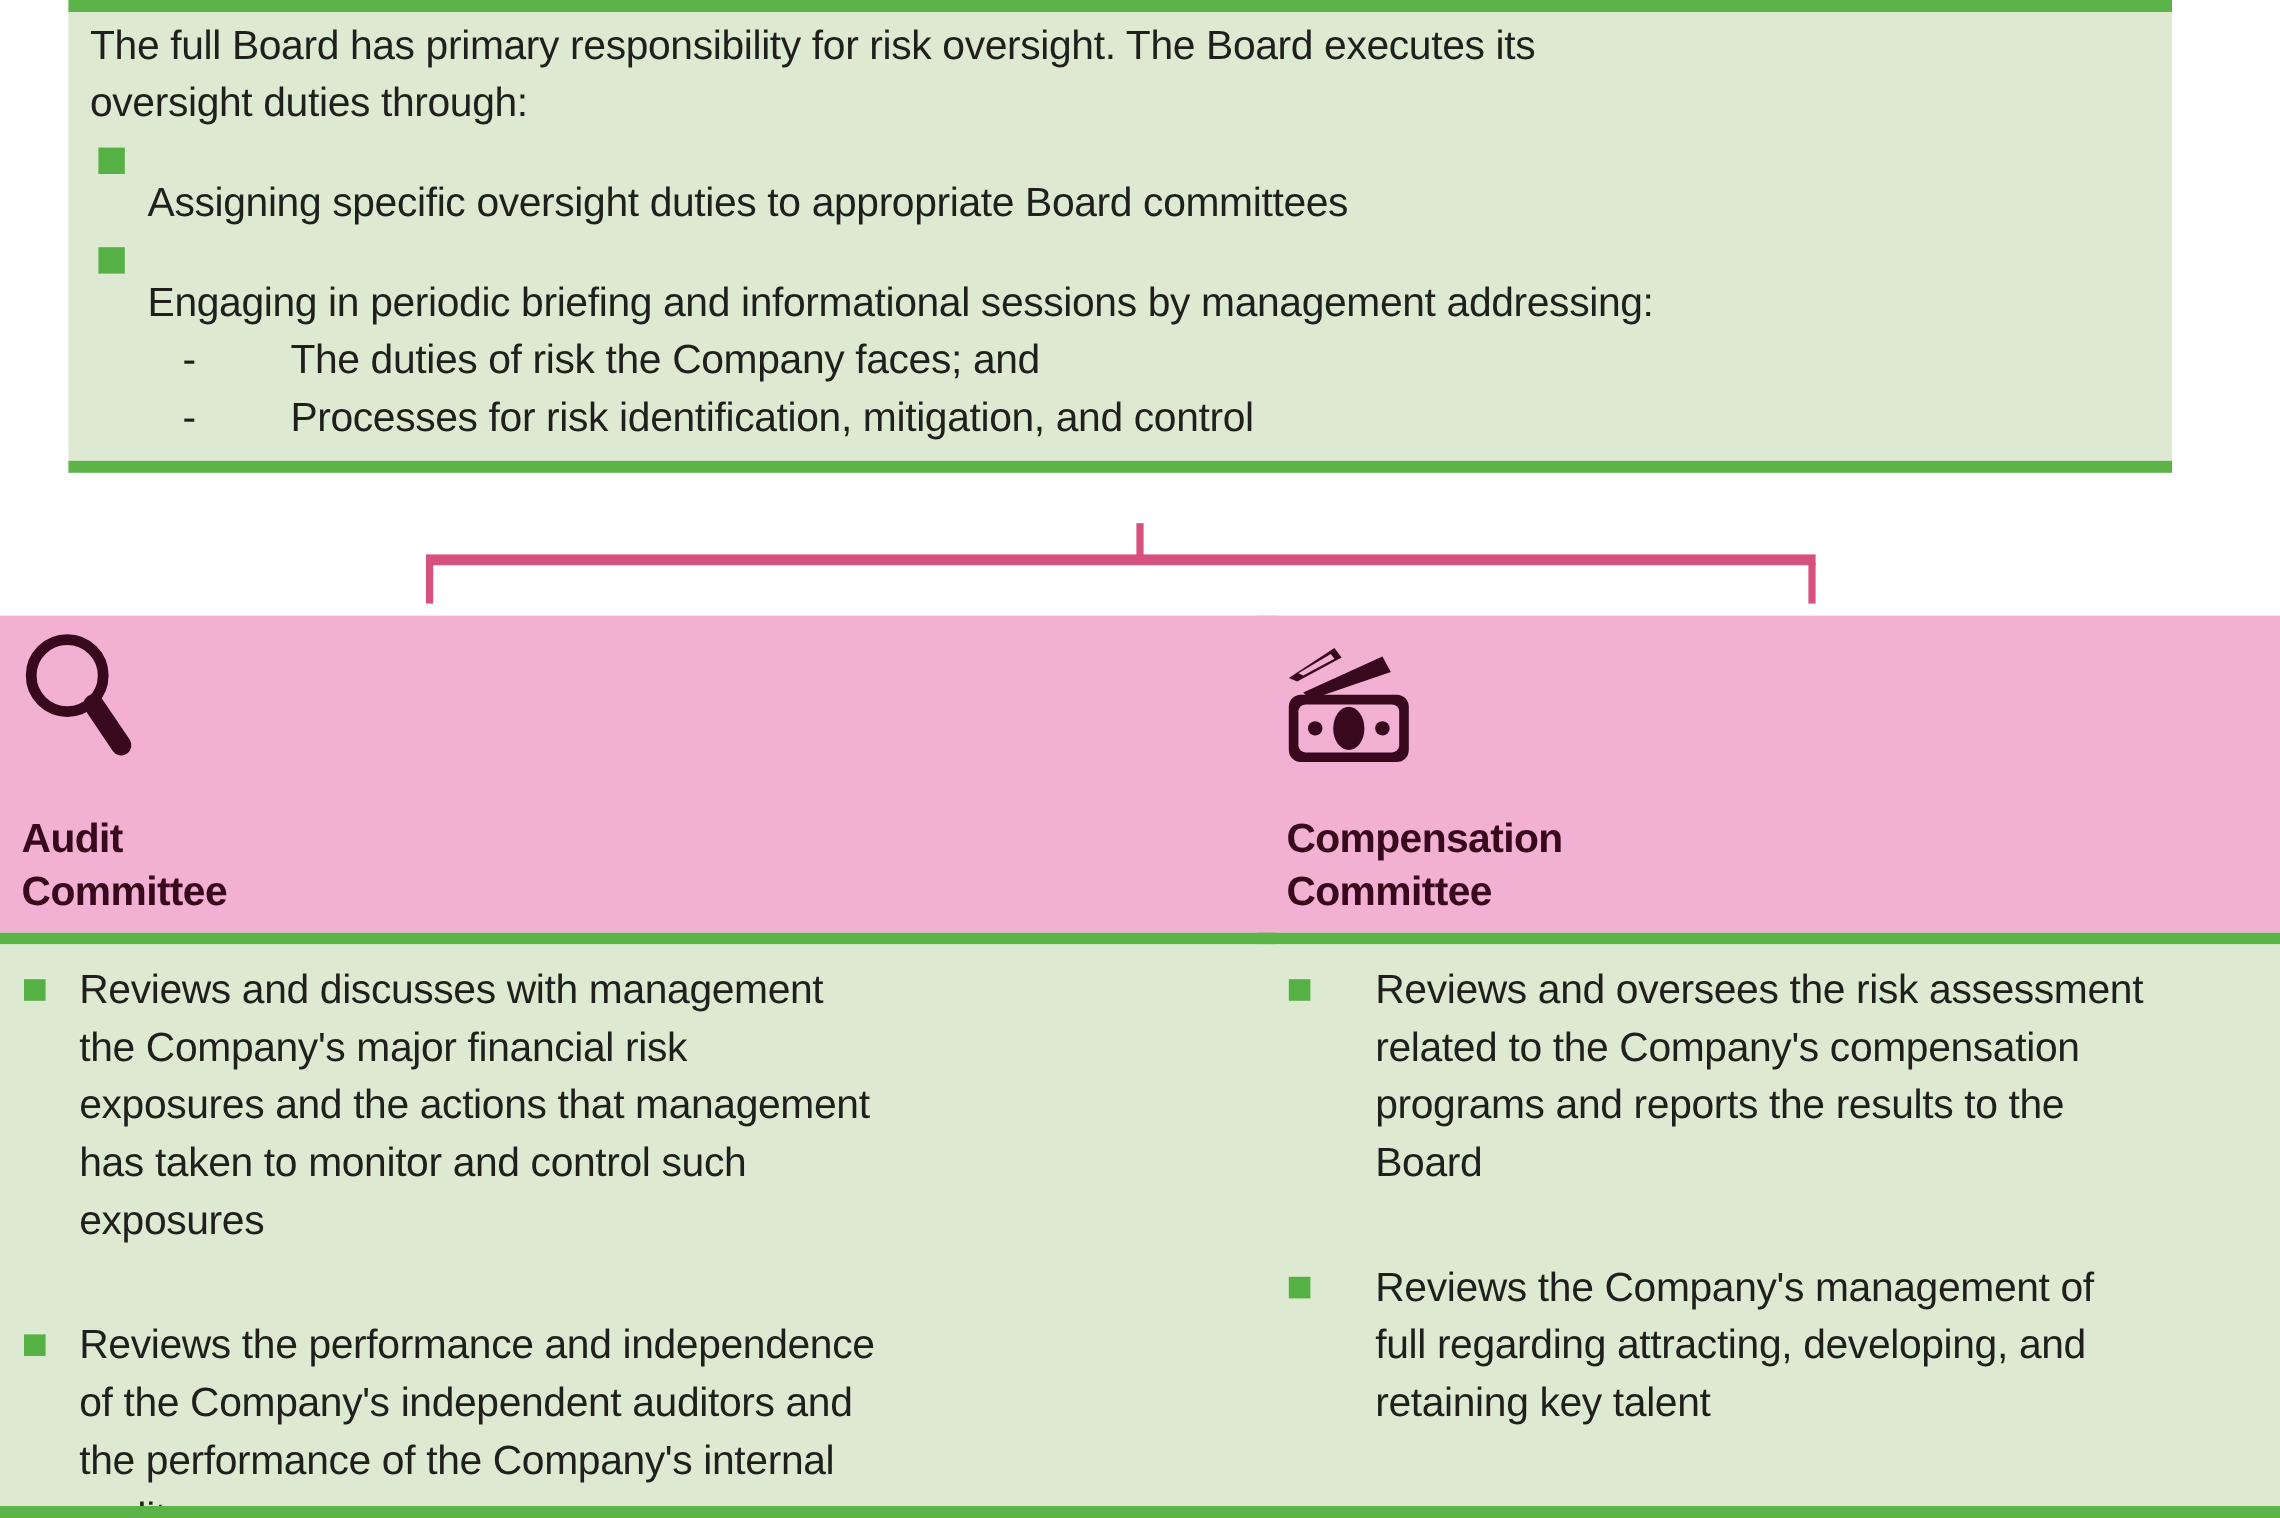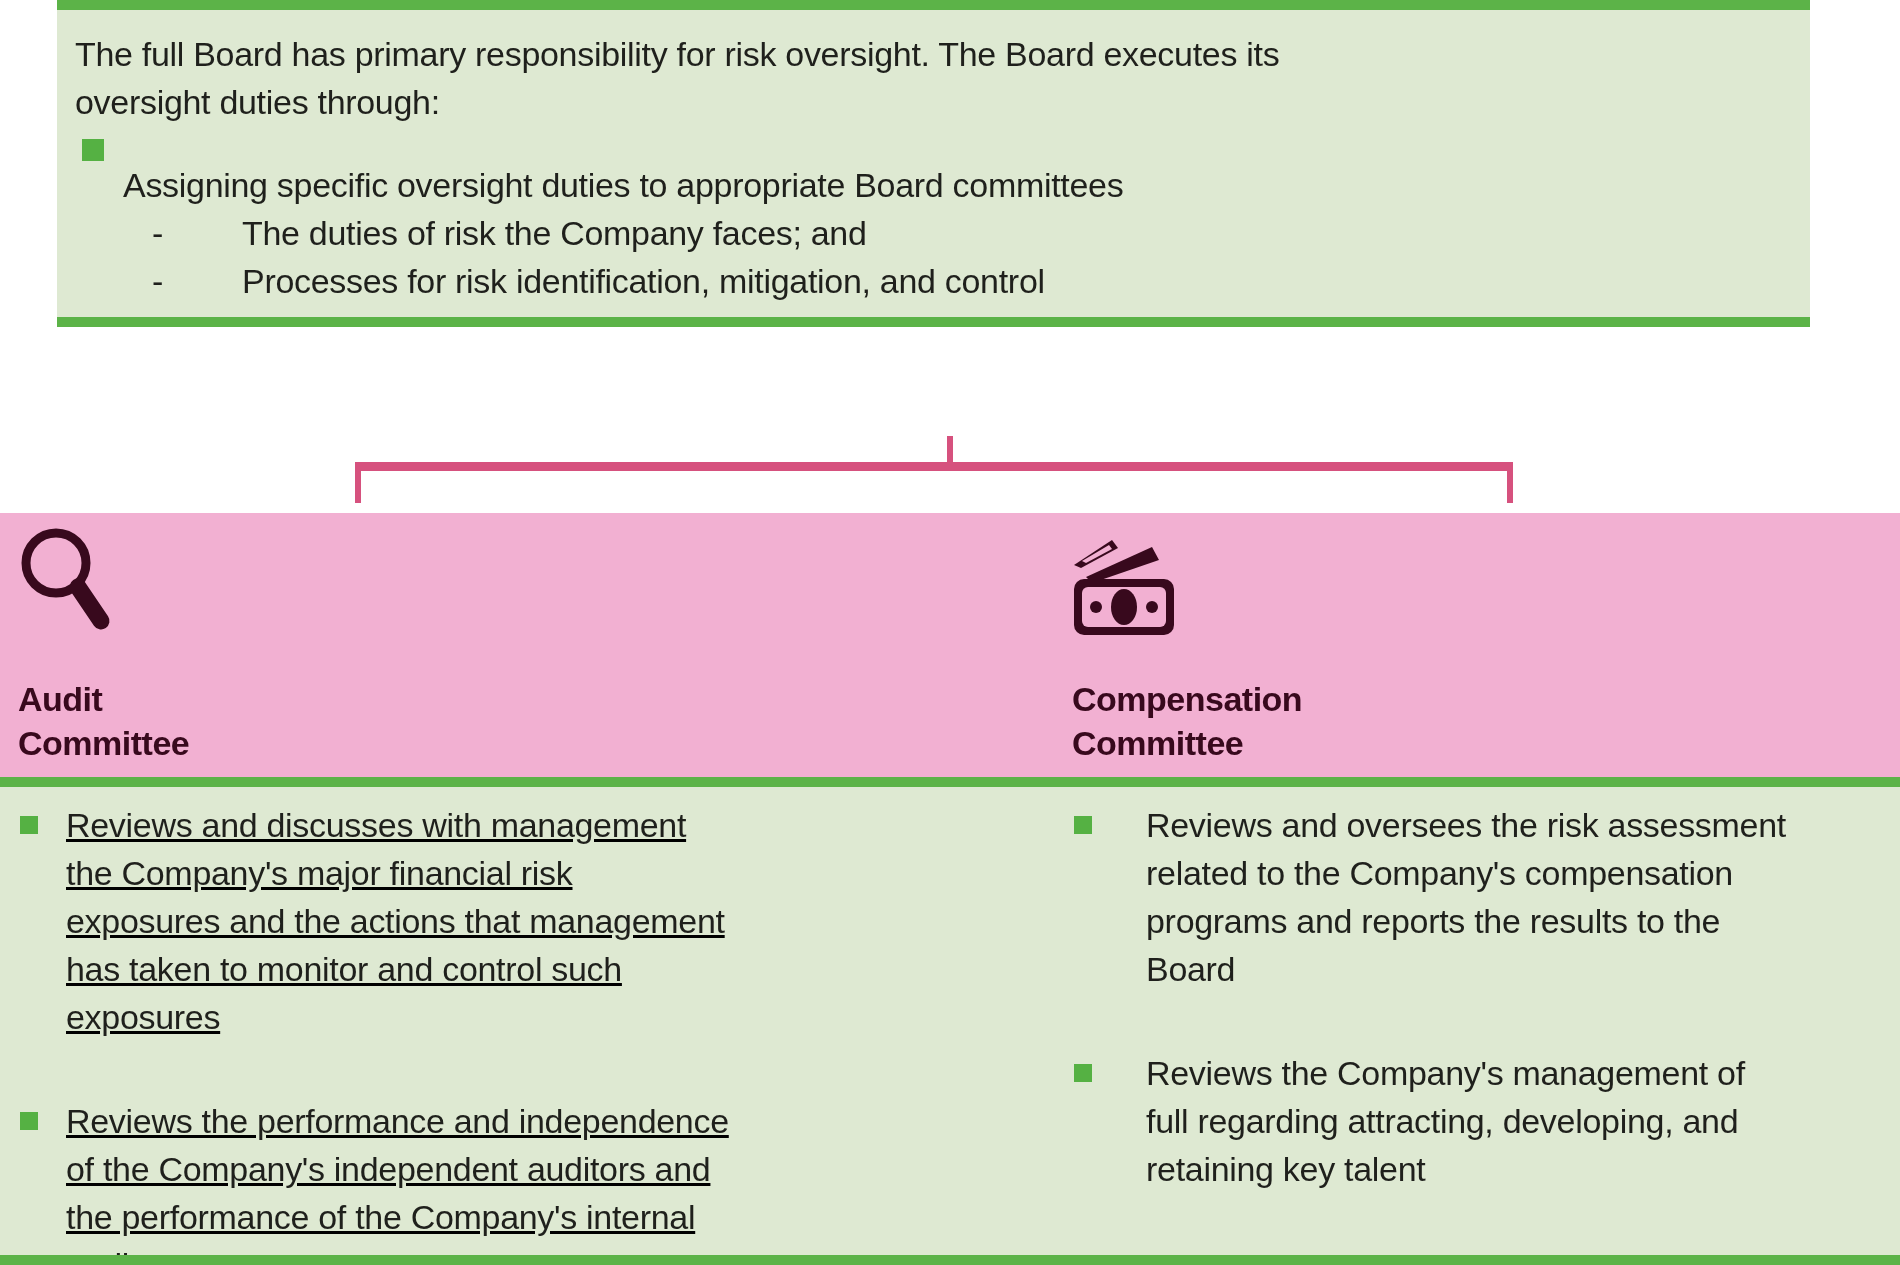--- a/index.html
+++ b/index.html
@@ -11,36 +11,36 @@
   
   .hdr{background:#F2B0D2;}
   .divider{height:10px;background:#5CB348;}
   .panel{background:#DEE9D2;}
   .txt{font-size:34px;line-height:48px;color:#1F201C;letter-spacing:-0.3px;white-space:pre-line;}
   .maroon{color:#38091D;}
   
   .board{position:absolute;left:57px;top:0;width:1753px;}
   .board-hdr{height:57px;display:flex;align-items:center;justify-content:center;}
   .board-title{font-size:37px;font-weight:bold;letter-spacing:-0.5px;}
-  .board-panel{padding:20px 20px 12px 18px;}
+  .board-panel{padding:4px 20px 12px 18px;}
   .b-row{display:flex;align-items:flex-start;flex-direction:column;}
   .sq{width:22px;height:22px;background:#55B143;flex:0 0 auto;margin:13px 0 0 7px;}
   .b-row .txt{margin-left:48px;}
   .sub-row{display:flex;align-items:flex-start;padding-left:77px;}
   .dash{width:90px;flex:0 0 auto;}
   .bottombar{height:10px;background:#5CB348;}
   
   .conn{position:absolute;background:#D6517E;}
   .conn-stem{left:947px;top:436px;width:6px;height:28px;}
   .conn-bar{left:355px;top:462px;width:1158px;height:9px;}
   .conn-drop-l{left:355px;top:469px;width:6px;height:34px;}
   .conn-drop-r{left:1507px;top:469px;width:6px;height:34px;}
   
   .committee{position:absolute;top:513px;height:752px;}
-  .committee.audit{left:0;width:1063px;text-decoration:underline;}
+  .committee.audit{left:0;width:1063px;}
   .committee.comp{left:1048px;width:852px;}
   .c-hdr{height:264px;position:relative;}
   .c-icon{position:absolute;}
   .audit .c-icon{left:16px;top:8px;}
   .comp .c-icon{left:24px;top:24px;}
   .c-title{
     position:absolute;bottom:12px;left:18px;
     font-size:34px;font-weight:bold;line-height:44px;
     letter-spacing:-0.5px;white-space:pre-line;
   }
@@ -61,20 +61,24 @@
 <div class="stage">
 
   <div class="board">
     <div class="divider"></div>
     <div class="panel board-panel">
       <div class="txt">The full Board has primary responsibility for risk oversight. The Board executes its
 oversight duties through:</div>
       <div class="b-row">
         <span class="sq"></span>
         <span class="txt">Assigning specific oversight duties to appropriate Board committees</span>
+      </div>
+      <div class="b-row">
+        <span class="sq"></span>
+        <span class="txt">Engaging in periodic briefing and informational sessions by management addressing:</span>
       </div>
       <div class="sub-row">
         <span class="txt dash">-</span>
         <span class="txt">The duties of risk the Company faces; and</span>
       </div>
       <div class="sub-row">
         <span class="txt dash">-</span>
         <span class="txt">Processes for risk identification, mitigation, and control</span>
       </div>
     </div>

